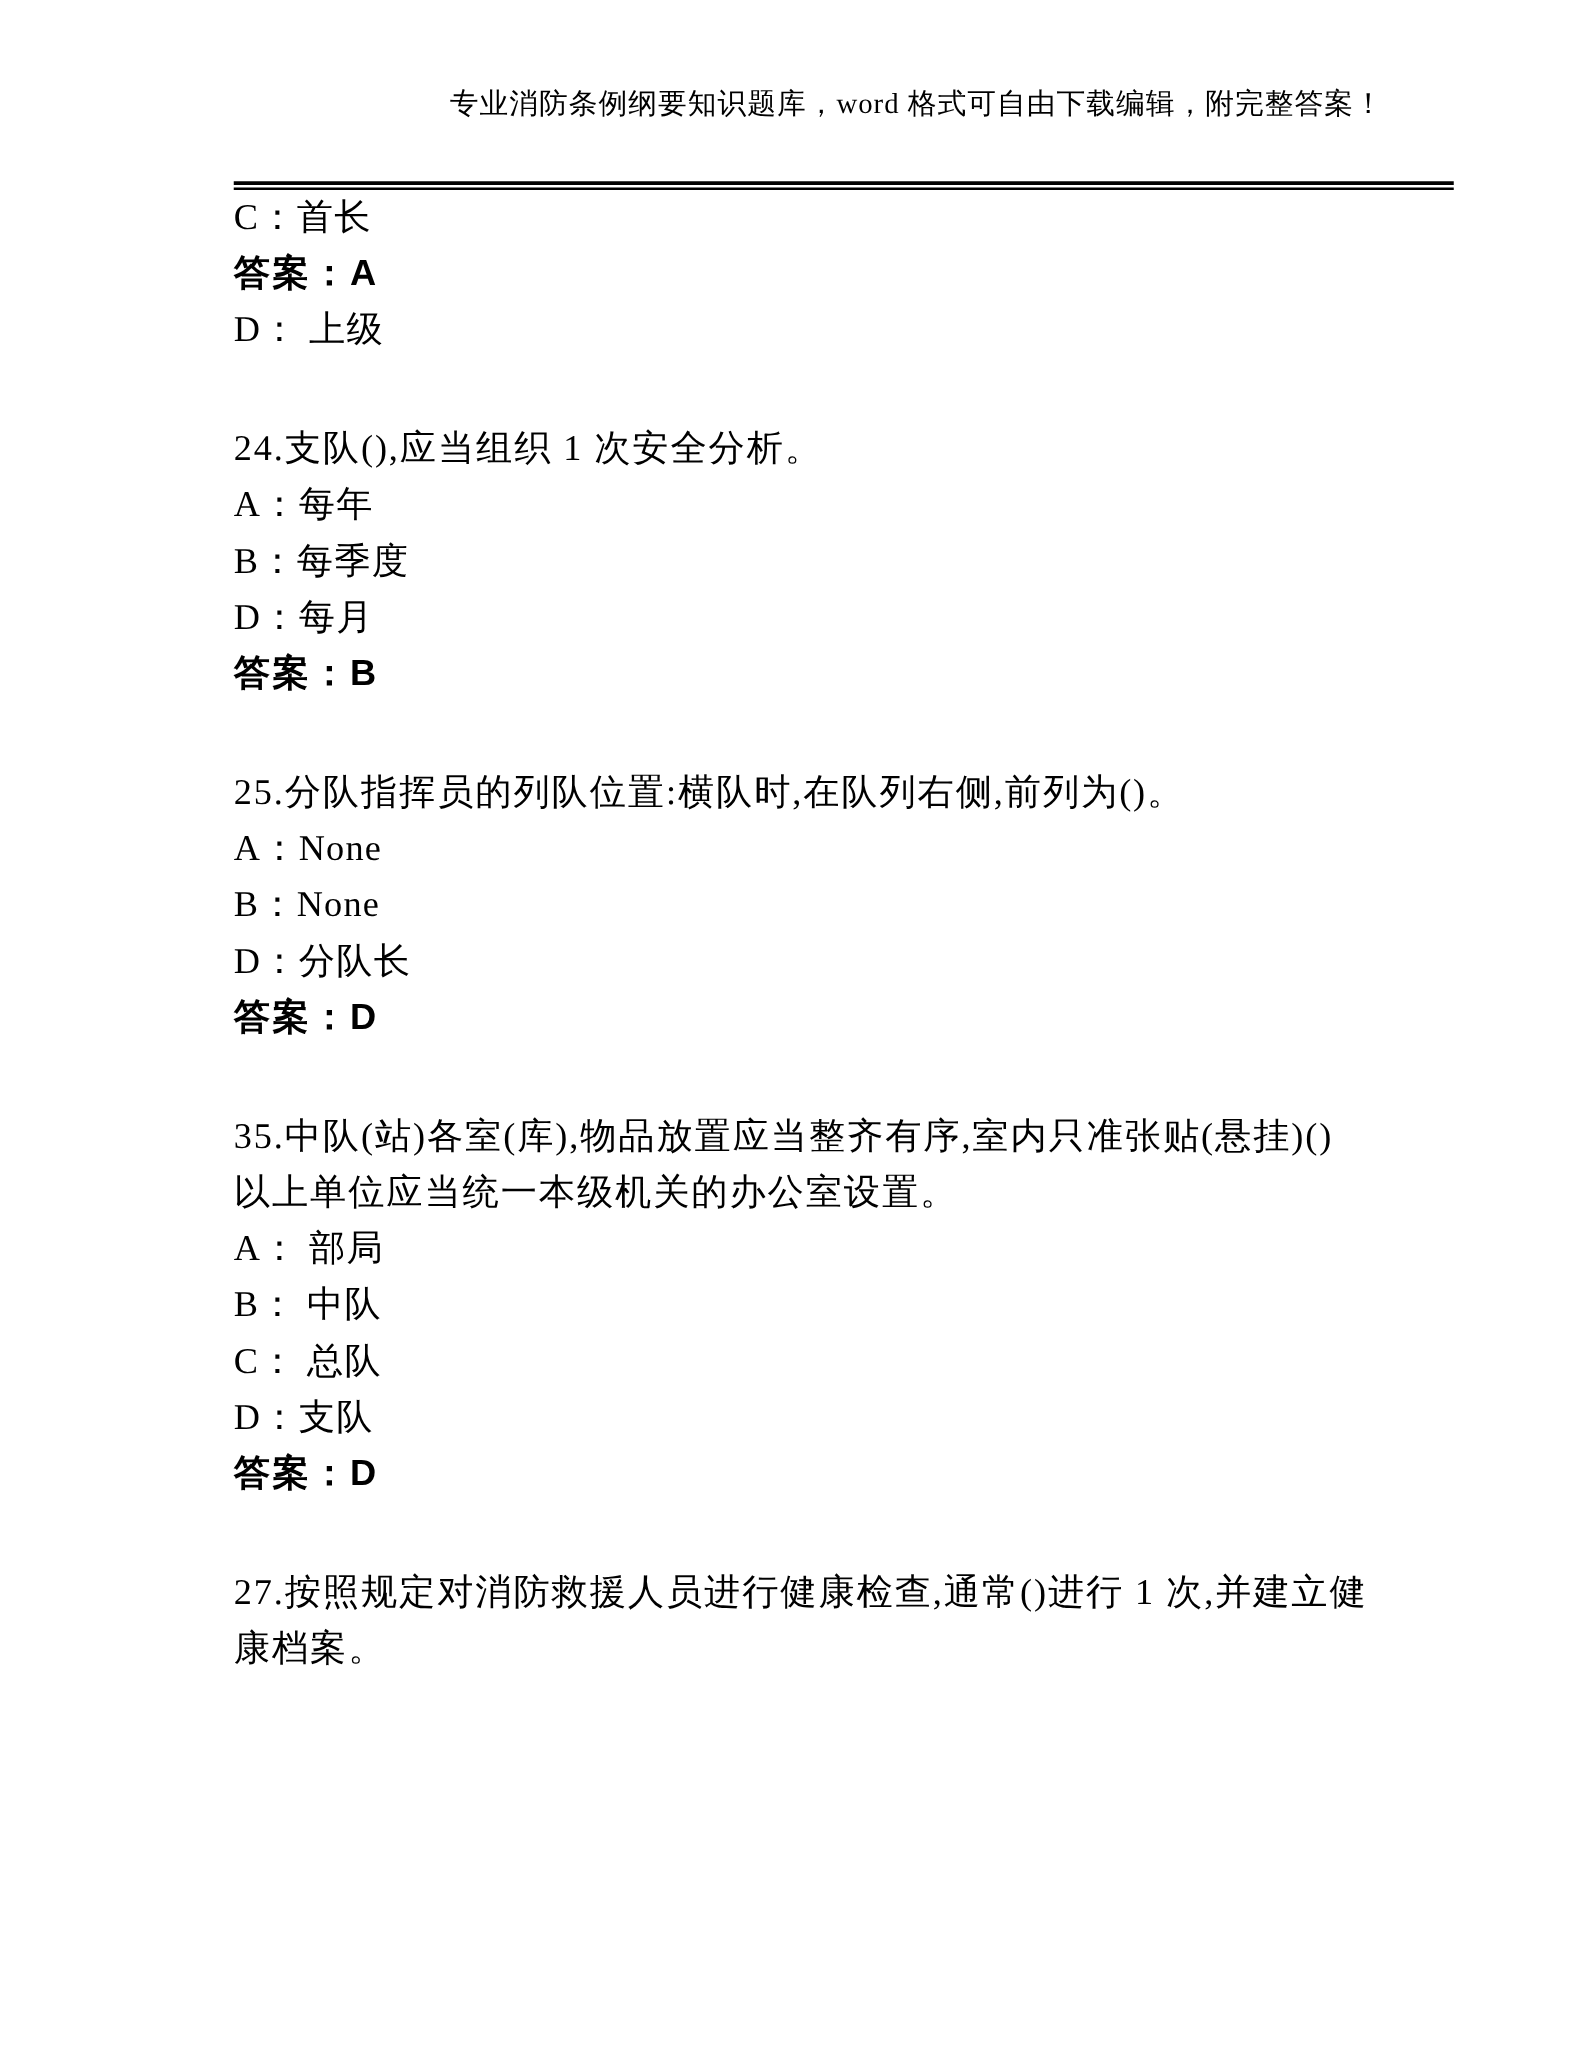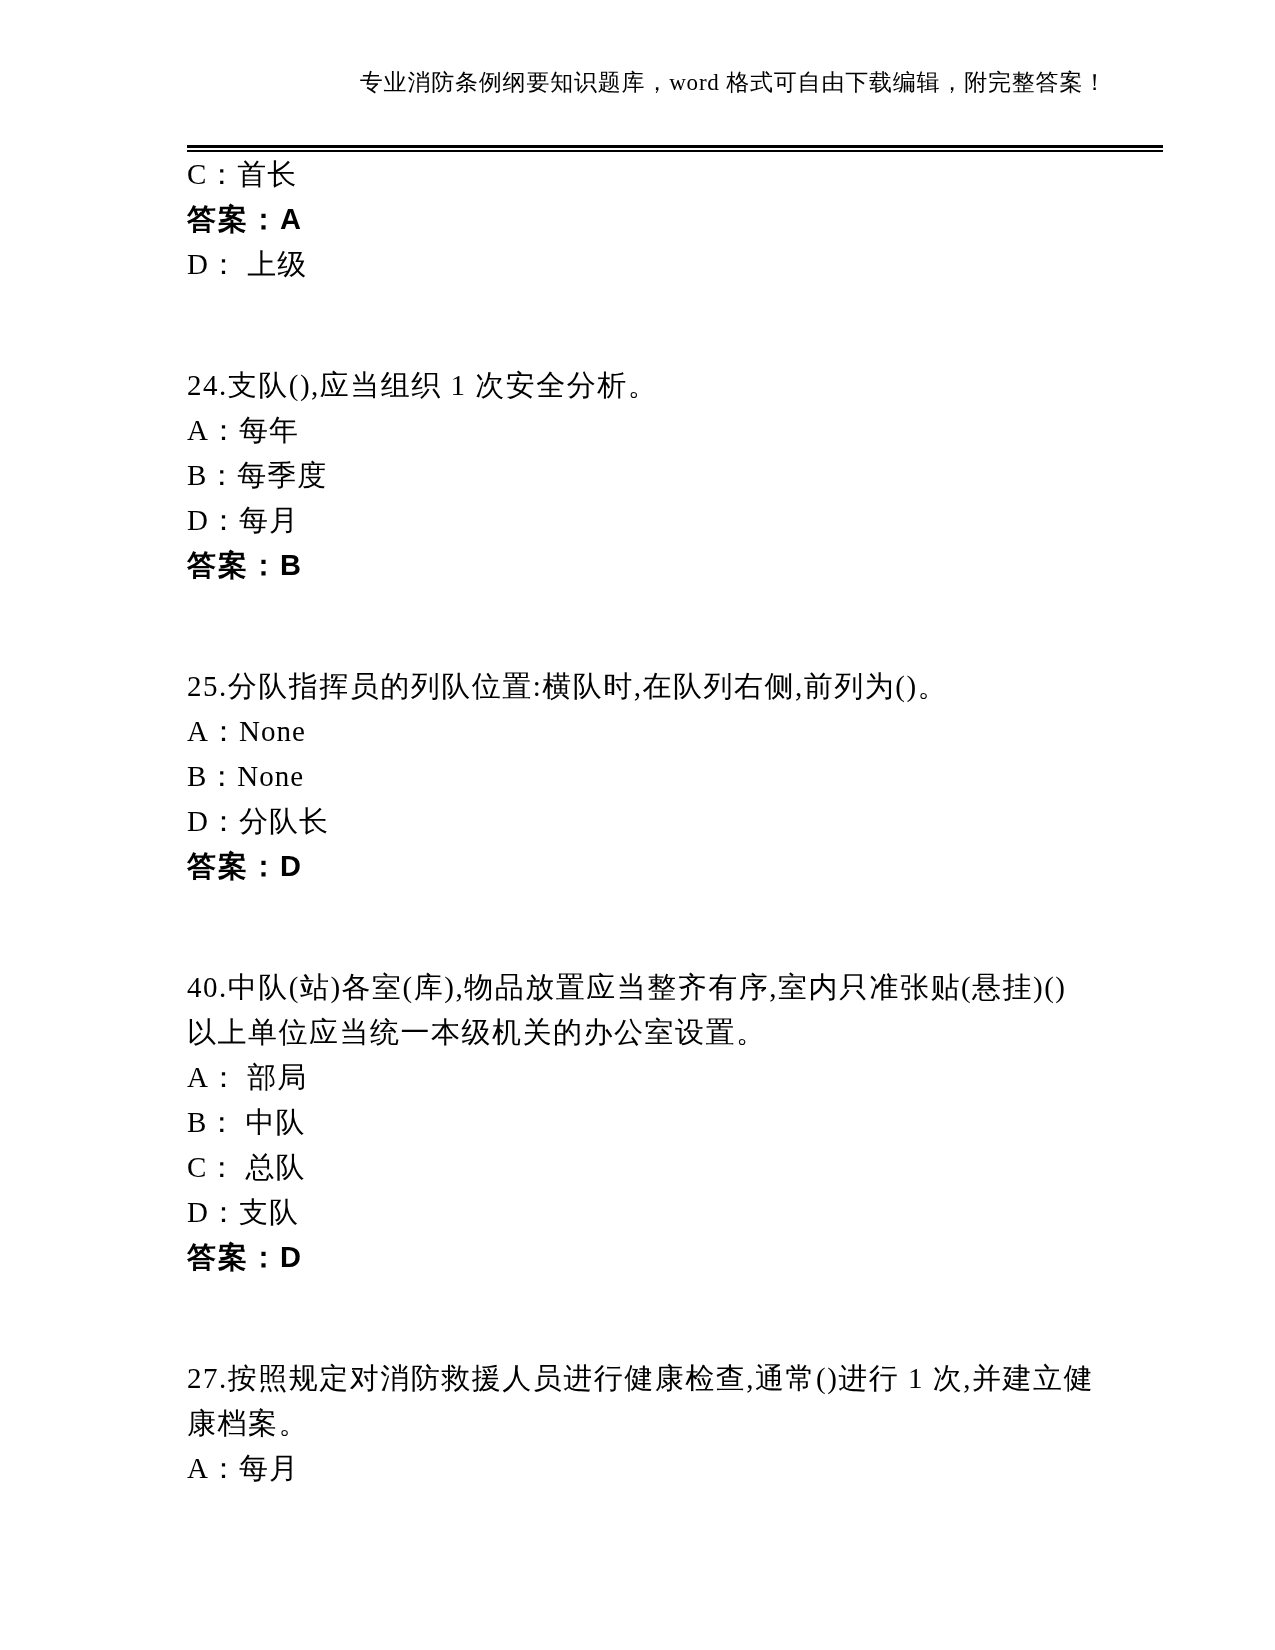--- a/index.html
+++ b/index.html
@@ -39,21 +39,21 @@
     top: 152px;
     width: 925px;
   }
   .line {
     font-size: 29px;
     line-height: 45px;
     letter-spacing: 1px;
     white-space: pre-wrap;
   }
   .question-text { letter-spacing: 1.5px; }
-  .question + .question { margin-top: 76px; }
+  .question + .question { margin-top: 50px; }
   .answer {
     font-weight: 700;
     letter-spacing: 2px;
   }
   .answer .answer-letter {
     font-family: "Liberation Sans", "DejaVu Sans", sans-serif;
     font-weight: 700;
   }
 </style>
 </head>
@@ -83,29 +83,28 @@
 
     <section class="question">
       <div class="line question-text">25.分队指挥员的列队位置:横队时,在队列右侧,前列为()。</div>
       <div class="line option">A：None</div>
       <div class="line option">B：None</div>
       <div class="line option">D：分队长</div>
       <div class="line answer"><span>答案：</span><span class="answer-letter">D</span></div>
     </section>
 
     <section class="question">
-      <div class="line question-text">40.中队(站)各室(库),物品放置应当整齐有序,室内只准张贴(悬挂)()</div>
+      <div class="line question-text">35.中队(站)各室(库),物品放置应当整齐有序,室内只准张贴(悬挂)()</div>
       <div class="line question-text">以上单位应当统一本级机关的办公室设置。</div>
       <div class="line option">A： 部局</div>
       <div class="line option">B： 中队</div>
       <div class="line option">C： 总队</div>
       <div class="line option">D：支队</div>
       <div class="line answer"><span>答案：</span><span class="answer-letter">D</span></div>
     </section>
 
     <section class="question">
       <div class="line question-text">27.按照规定对消防救援人员进行健康检查,通常()进行 1 次,并建立健</div>
       <div class="line question-text">康档案。</div>
-      <div class="line option">A：每月</div>
     </section>
 
   </main>
 </div>
 
 </body></html>

